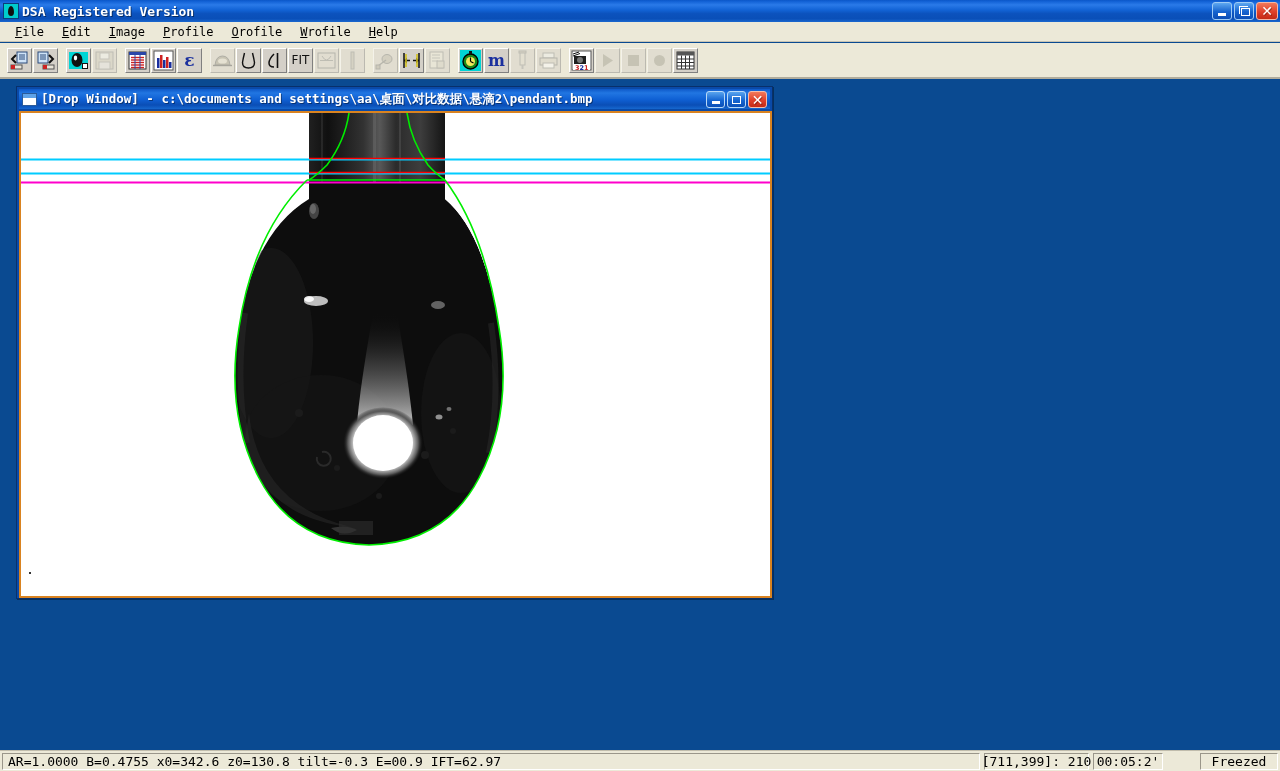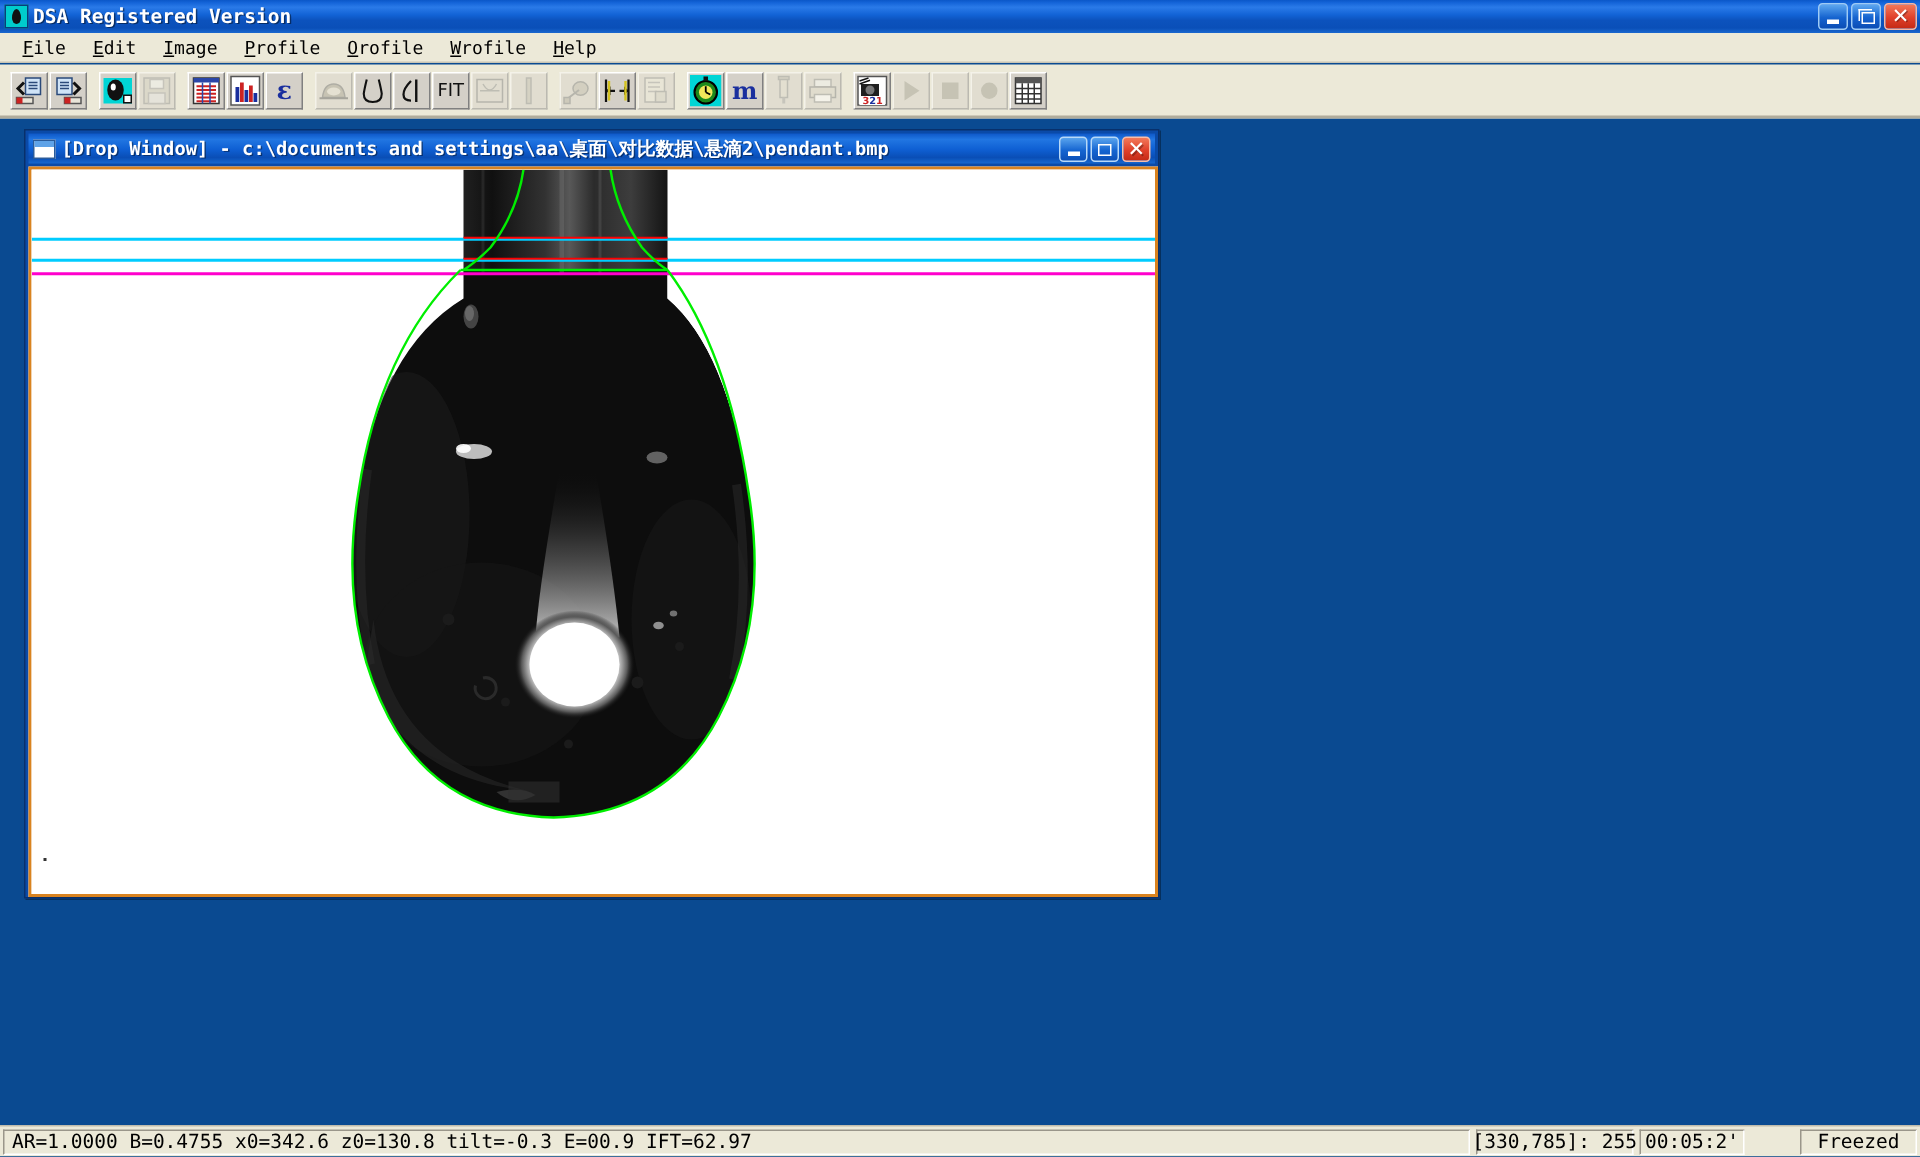--- a/index.html
+++ b/index.html
@@ -686,18 +686,18 @@
 
           <div class="tiny-dot"></div>
         </div>
       </div>
     </div>
 
   </div>
 
   <div class="statusbar">
     <div class="sb-pane sb-main">AR=1.0000   B=0.4755   x0=342.6   z0=130.8   tilt=-0.3   E=00.9   IFT=62.97</div>
-    <div class="sb-pane sb-coord">[330,785]: 255</div>
+    <div class="sb-pane sb-coord">[711,399]: 210</div>
     <div class="sb-pane sb-time">00:05:2'</div>
     <div class="sb-pane sb-state">Freezed</div>
   </div>
 
 </div>
 
 </body></html>

